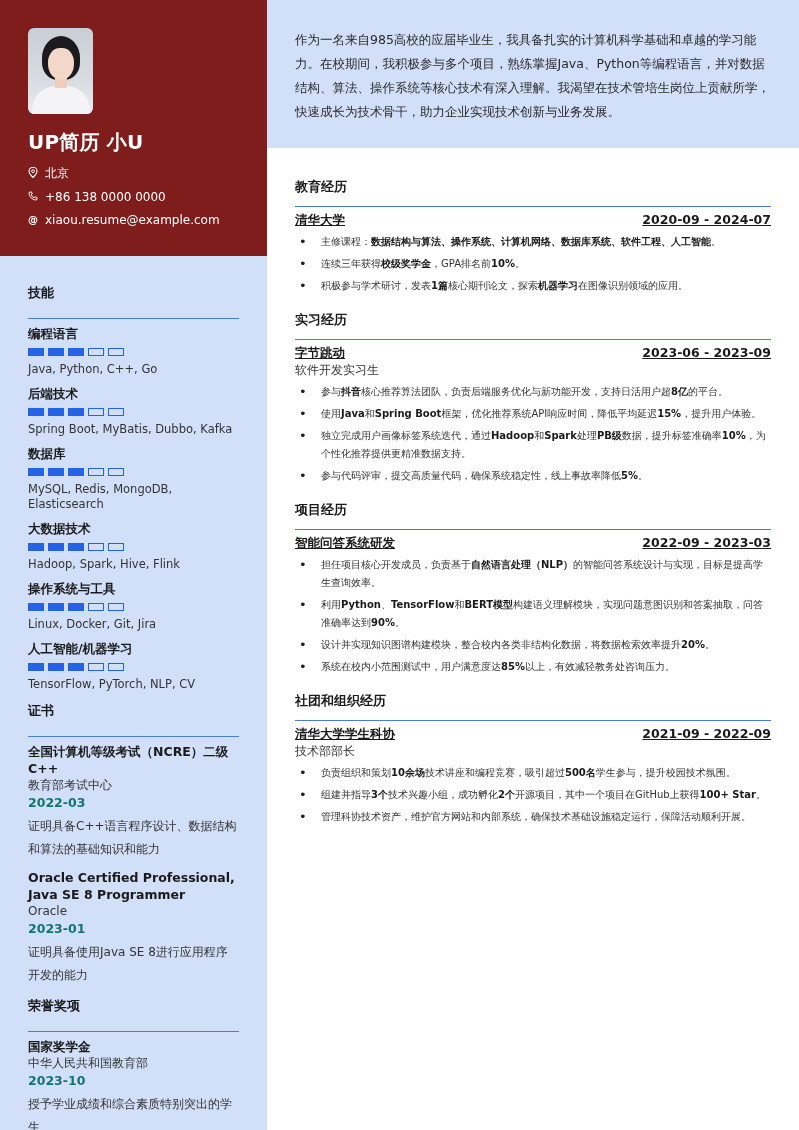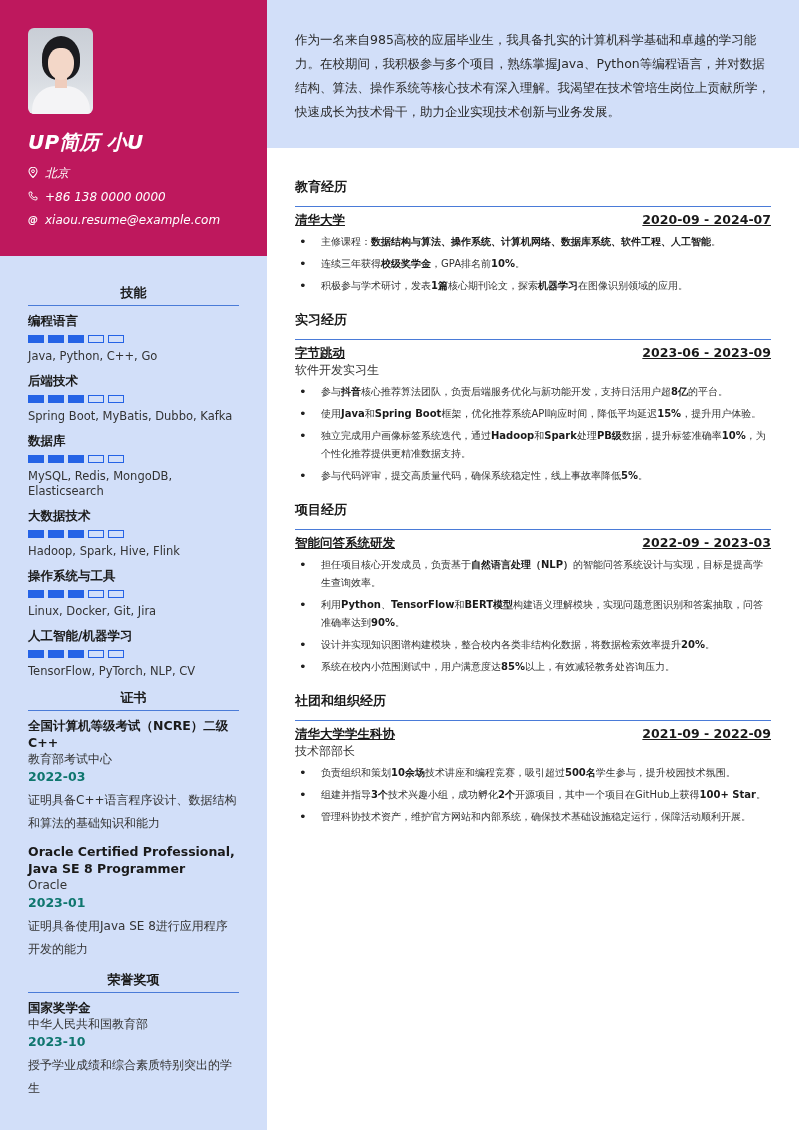--- a/index.html
+++ b/index.html
@@ -1,33 +1,33 @@
 <!DOCTYPE html>
 <html><head>
 <meta charset="utf-8">
 <style>
   * { box-sizing: border-box; margin: 0; padding: 0; }
   html, body { width: 799px; height: 1130px; overflow: hidden; background: #ffffff; }
   body { font-family: "DejaVu Sans", "Liberation Sans", sans-serif; color: #222; position: relative; }
 
   .sidebar { position: absolute; left: 0; top: 0; width: 267px; height: 1130px; background: #d2dff9; }
-  .profile { width: 267px; height: 256px; background: #be185d; padding: 28px 28px 0 28px; color: #fff; font-style: italic; }
+  .profile { width: 267px; height: 256px; background: #7f1d1d; padding: 28px 28px 0 28px; color: #fff; }
   .photo { width: 65px; height: 86px; border-radius: 6px; overflow: hidden; position: relative;
            background: linear-gradient(180deg, #c9ced6 0%, #d8dce2 60%, #e9ecef 100%); }
   .photo .hair { position: absolute; left: 14px; top: 8px; width: 38px; height: 44px; border-radius: 50% 50% 40% 40%; background: #1b1b1f; }
   .photo .face { position: absolute; left: 20px; top: 20px; width: 26px; height: 32px; border-radius: 45% 45% 50% 50%; background: #f3d7c8; }
   .photo .neck { position: absolute; left: 27px; top: 48px; width: 12px; height: 12px; background: #efcdbd; }
   .photo .body { position: absolute; left: 4px; top: 58px; width: 58px; height: 40px; border-radius: 24px 24px 0 0; background: #f4f4f6; }
   .name { font-size: 20px; font-weight: bold; margin-top: 15px; letter-spacing: 0.2px; }
   .contact { font-size: 12px; margin-top: 10px; display: flex; flex-direction: column; gap: 8px; }
   .contact .row { display: flex; align-items: center; gap: 7px; height: 15px; }
   .contact .ic { width: 10px; font-size: 10px; text-align: center; line-height: 10px; }
 
   .side-body { padding: 28px 28px 0 28px; }
-  .side-h { font-size: 13px; font-weight: bold; color: #1a1a1a; padding-bottom: 3px; border-bottom: 1.5px solid #4a7bd8; margin-bottom: 6px; text-align: center; }
+  .side-h { font-size: 13px; font-weight: bold; color: #1a1a1a; padding-bottom: 16px; border-bottom: 1.5px solid #4a7bd8; margin-bottom: 6px; }
   .skill { margin-bottom: 8px; }
   .skill .title { font-size: 12.5px; font-weight: bold; color: #1a1a1a; line-height: 17px; }
   .bars { display: flex; gap: 4px; margin: 6px 0 6px 0; }
   .bar { width: 16px; height: 8px; border: 1px solid #2563e6; }
   .bar.on { background: #2563e6; }
   .skill .list { font-size: 11.5px; color: #333; line-height: 15px; }
 
   .cert { margin-bottom: 8px; }
   .cert .title { font-size: 12.5px; font-weight: bold; color: #1a1a1a; line-height: 17px; }
   .cert .org { font-size: 12px; color: #333; line-height: 17px; }

